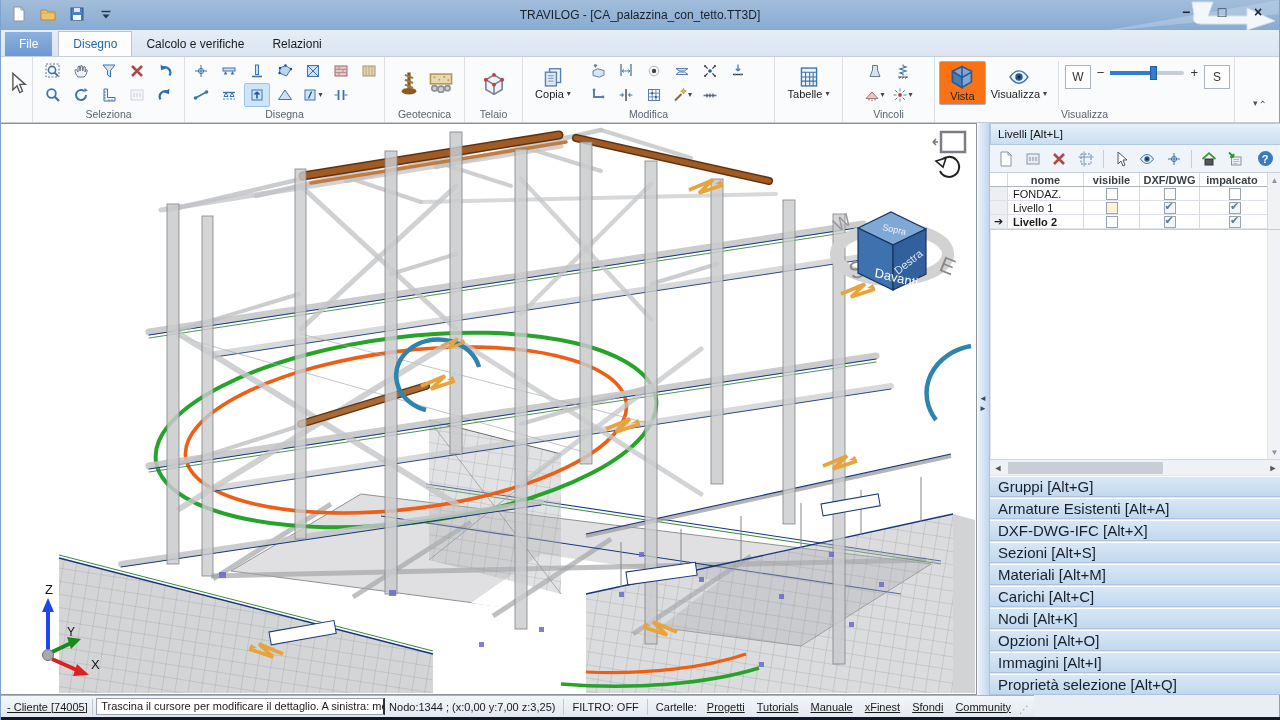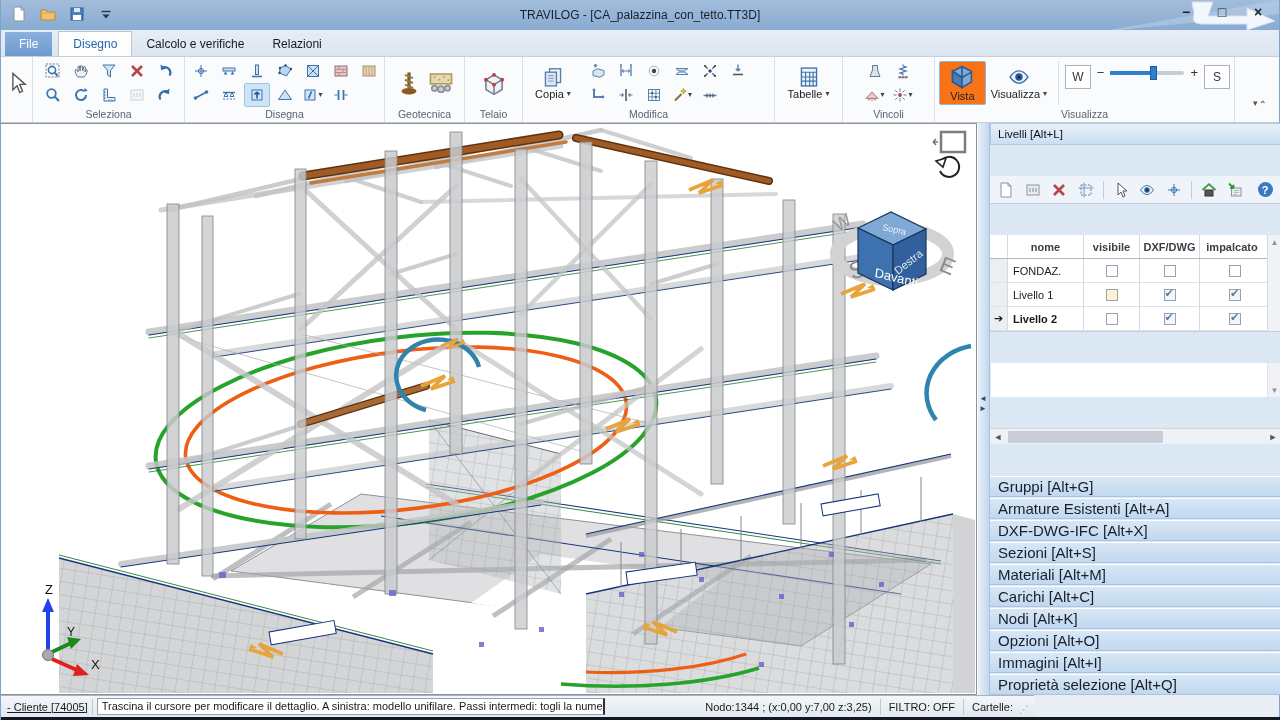--- a/index.html
+++ b/index.html
@@ -51,31 +51,31 @@
   
   .main { position:absolute; top:123px; left:0; width:1280px; height:572px; display:flex; }
   .viewport { position:relative; width:976px; height:572px; background:#fff; border:1px solid #8d9299; border-left:none; }
   .splitter { width:13px; height:100%; background:linear-gradient(90deg,#e9f1fa,#c2d7ee); border-left:1px solid #fff; border-right:1px solid #a9c2de; position:relative; cursor:col-resize; }
   .split-arrows { position:absolute; top:272px; left:1px; display:flex; flex-direction:column; gap:2px; color:#3a4a5c; font-size:8px; line-height:8px; }
   .overlay-reset { position:absolute; top:6px; right:8px; cursor:pointer; }
   .overlay-rotate { position:absolute; top:28px; right:12px; cursor:pointer; }
   .viewcube-wrap { position:absolute; top:68px; right:18px; cursor:pointer; }
 
   
-  .panel { width:291px; height:100%; background:#dce9f5; display:flex; flex-direction:column;gap:31px; }
+  .panel { width:291px; height:100%; background:#dce9f5; display:flex; flex-direction:column; }
   .panel-header { height:22px; background:linear-gradient(#e7f1fb,#cadef2); border:1px solid #b3c9e0; display:flex; align-items:center; padding-left:7px; font-size:11.5px; color:#111; }
   .panel-toolbar { height:28px; background:#eff4fa; border-bottom:1px solid #c3cfdc; display:flex; align-items:center; padding:0 4px; gap:3px; }
   .ptbtn { width:24px; height:24px; display:flex; align-items:center; justify-content:center; border-radius:2px; cursor:pointer; }
   .ptsep { width:1px; height:18px; background:#c3cfdc; margin:0 2px; }
   .helpdot { width:15px; height:15px; border-radius:50%; background:#3a7ac0; color:#fff; font-size:11px; font-weight:bold; display:flex; align-items:center; justify-content:center; }
   .ptspacer { flex:1; }
 
   .ltable { background:#fff; border-bottom:1px solid #c3cfdc; display:flex; }
   .ltable-grid { flex:1; }
-  .trow { display:flex; height:24px; border-bottom:1px solid #dde2e9; }
+  .trow { display:flex; height:14px; border-bottom:1px solid #dde2e9; }
   .trow.hdr { border-bottom:1px solid #aeb6c0; }
   .tcell { border-right:1px solid #d4dae2; display:flex; align-items:center; justify-content:center; overflow:hidden; white-space:nowrap; }
   .c-mark { width:18px; background:#eceef2; font-weight:bold; font-size:11px; }
   .c-name { width:76px; justify-content:flex-start; padding-left:5px; }
   .c-vis { width:56px; }
   .c-dxf { width:60px; }
   .c-imp { width:64px; border-right:none; justify-content:flex-start; padding-left:6px; }
   .hdr .tcell { font-weight:bold; color:#3a3f46; background:#fff; justify-content:center; }
   .hdr .c-name, .hdr .c-imp { justify-content:center; padding-left:0; }
   .trow.bold .c-name { font-weight:bold; }
@@ -1086,18 +1086,26 @@
   <div class="statusbar">
     <span class="s-client">- Cliente [74005]</span>
     <span class="ssep"></span>
     <span class="s-msg">Trascina il cursore per modificare il dettaglio. A sinistra: modello unifilare. Passi intermedi: togli la numerazione</span>
     <span class="s-right">
       <span class="s-node">Nodo:1344 ; (x:0,00 y:7,00 z:3,25)</span>
       <span class="ssep"></span>
       <span class="s-filter">FILTRO: OFF</span>
       <span class="ssep"></span>
       <span class="s-folders">Cartelle:</span>
+      <span style="display:flex;align-items:center">
+          <span class="slink">Progetti</span>
+          <span class="slink">Tutorials</span>
+          <span class="slink">Manuale</span>
+          <span class="slink">xFinest</span>
+          <span class="slink">Sfondi</span>
+          <span class="slink">Community</span>
+        </span>
       <span class="grip">⋰</span>
     </span>
   </div>
   <div class="bottomstrip"></div>
 
 </div>
 
 </body></html>

